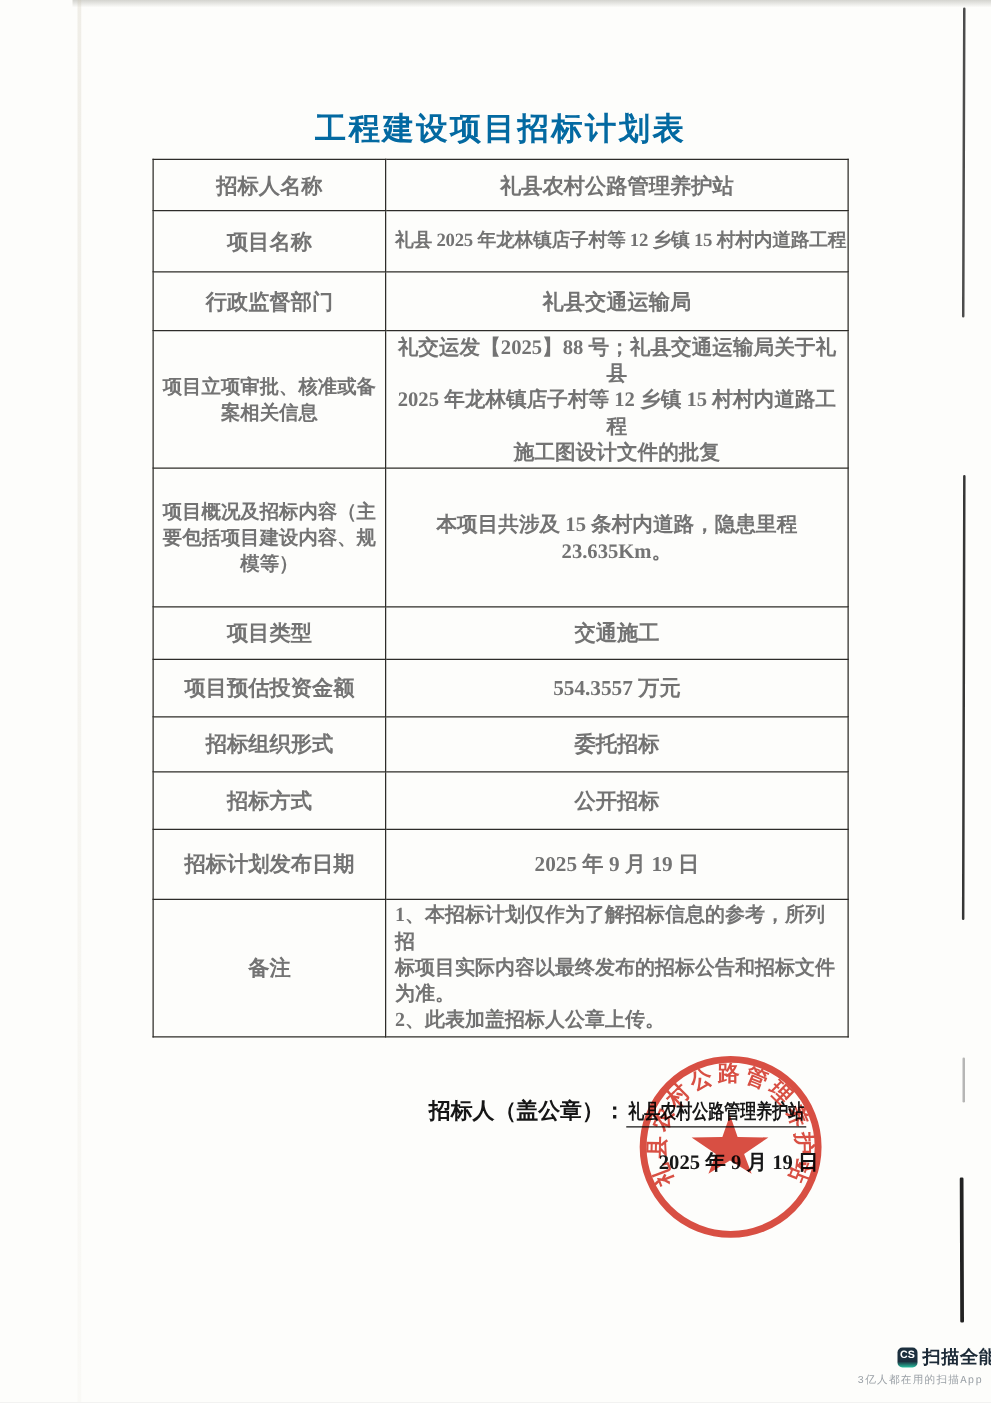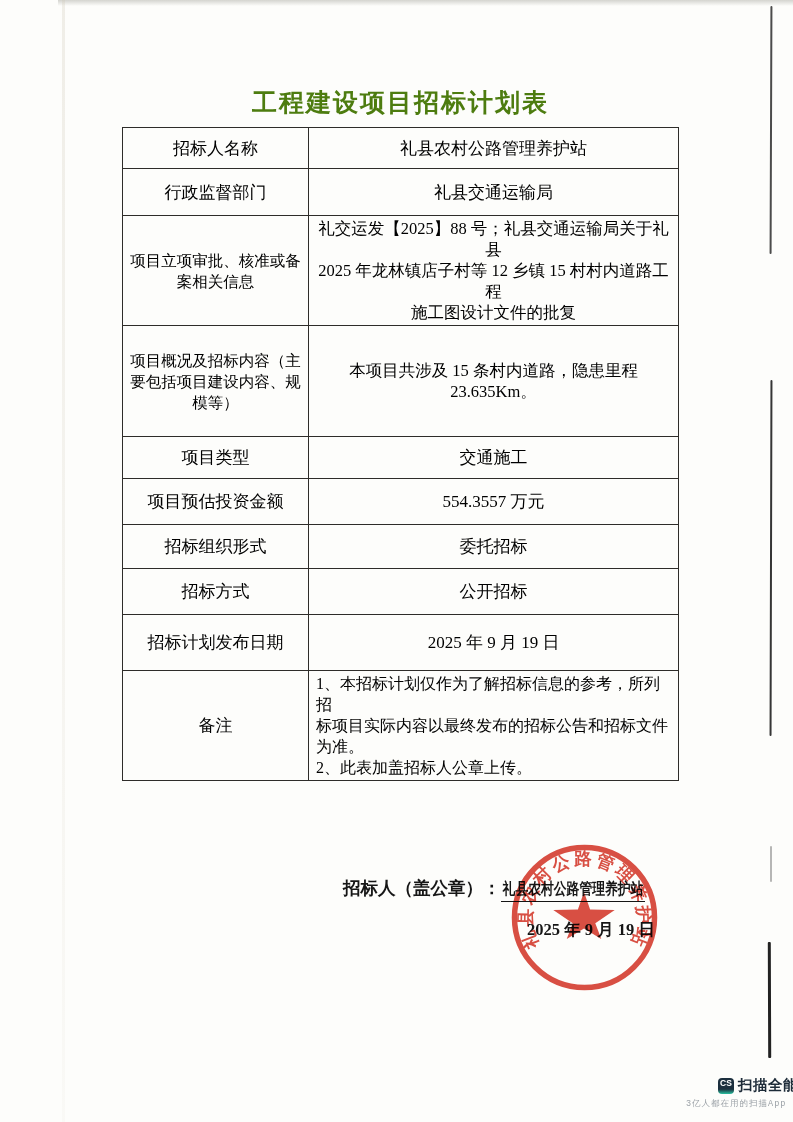--- a/index.html
+++ b/index.html
@@ -16,31 +16,31 @@
   .vline{position:absolute;border-radius:1px;}
   .vl1{left:770px;top:6px;width:2px;height:248px;background:rgba(45,45,45,.85);transform:rotate(.2deg);}
   .vl2{left:770px;top:380px;width:2.4px;height:356px;background:rgba(32,32,32,.9);transform:rotate(.15deg);}
   .vl3{left:770px;top:846px;width:1.6px;height:36px;background:rgba(95,95,95,.45);}
   .vl4{left:768px;top:942px;width:3px;height:116px;background:rgba(22,22,22,.95);transform:rotate(-.2deg);}
 
   
   .doc-title{
     position:absolute;left:122px;top:86px;width:557px;text-align:center;
     font-family:"Liberation Sans","DejaVu Sans",sans-serif;
-    font-size:25px;font-weight:800;letter-spacing:2px;color:#4d7c0f;margin:0;
+    font-size:25px;font-weight:800;letter-spacing:2px;color:#0369a1;margin:0;
   }
 
   
   table.plan{
     position:absolute;left:122px;top:127px;width:557px;
     border-collapse:collapse;table-layout:fixed;
   }
   table.plan td{
     border:1.6px solid #2e2c29;vertical-align:middle;
-    font-weight:400;color:#000000;line-height:21px;
+    font-weight:700;color:#737373;line-height:21px;
   }
   td.lcell{width:179px;text-align:center;padding:2px 3px;font-size:17px;white-space:pre-line;}
   td.vcell{text-align:center;padding:2px 7px;font-size:17px;white-space:pre-line;}
   .l-small{font-size:15.5px !important;line-height:20px;}
   .v-tight{font-size:15px !important;white-space:nowrap !important;letter-spacing:-.2px;}
   .v-mid{font-size:16.5px !important;line-height:20px;}
   .v-left{text-align:left !important;font-size:16px !important;line-height:21px;margin-top:25px;}
   tr.r1{height:41px}tr.r2{height:49px}tr.r3{height:47px}tr.r4{height:61px}
   tr.r5{height:111px}tr.r6{height:42px}tr.r7{height:46px}tr.r8{height:44px}
   tr.r9{height:46px}tr.r10{height:57px}tr.r11{height:56px}tr.r12{height:100px}
@@ -81,20 +81,24 @@
   <div class="vline vl3"></div>
   <div class="vline vl4"></div>
 
   <h1 class="doc-title">工程建设项目招标计划表</h1>
 
   <table class="plan">
     <tbody>
       <tr class="r1">
         <td class="lcell">招标人名称</td>
         <td class="vcell">礼县农村公路管理养护站</td>
+      </tr>
+      <tr class="r2">
+        <td class="lcell">项目名称</td>
+        <td class="vcell v-tight">礼县 2025 年龙林镇店子村等 12 乡镇 15 村村内道路工程</td>
       </tr>
       <tr class="r3">
         <td class="lcell">行政监督部门</td>
         <td class="vcell">礼县交通运输局</td>
       </tr>
       <tr class="r4">
         <td class="lcell l-small">项目立项审批、核准或备
 案相关信息</td>
         <td class="vcell v-mid">礼交运发【2025】88 号；礼县交通运输局关于礼县
 2025 年龙林镇店子村等 12 乡镇 15 村村内道路工程

